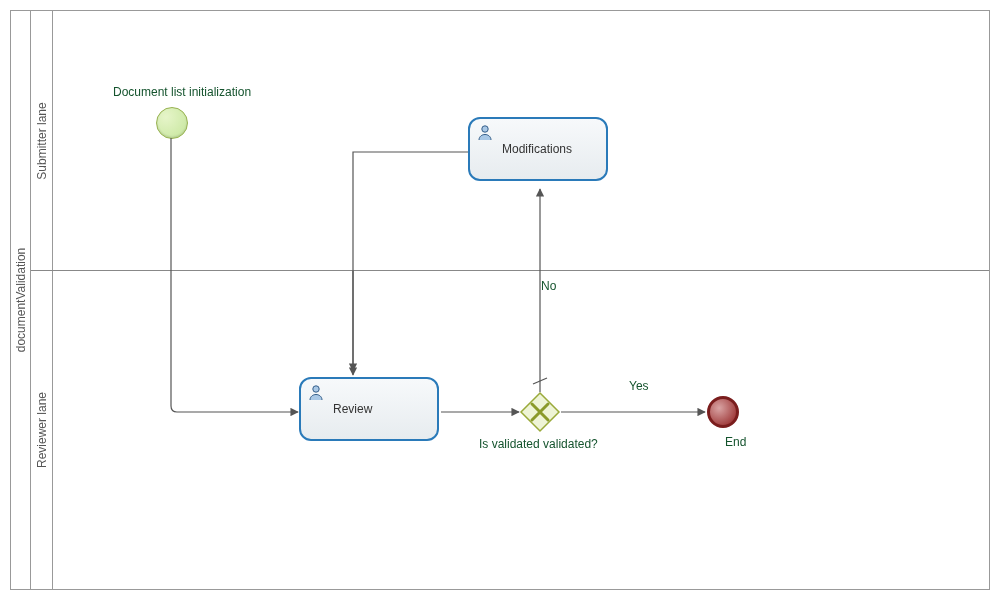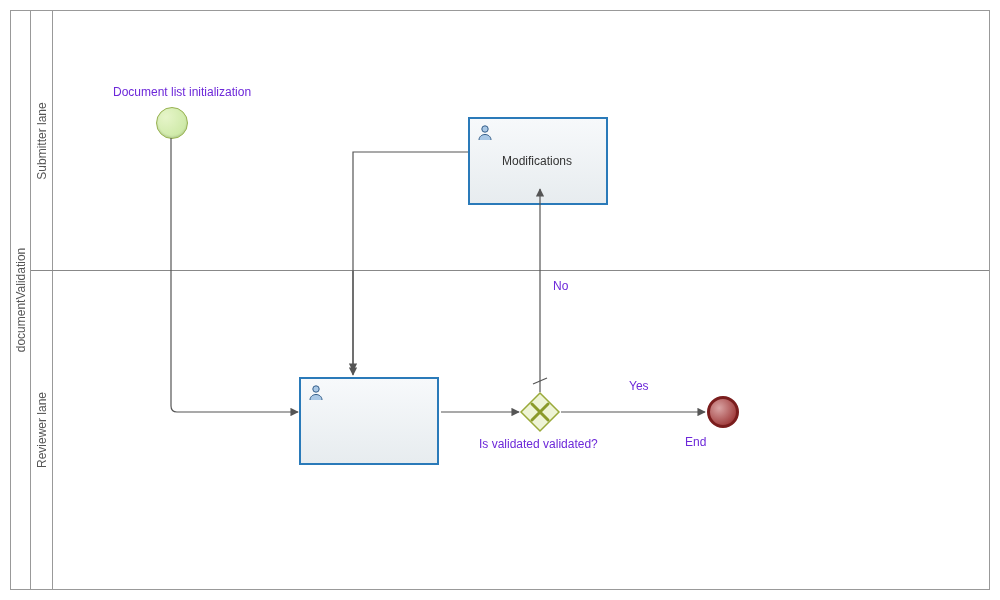--- a/index.html
+++ b/index.html
@@ -6,23 +6,23 @@
   .pool{position:absolute;left:10px;top:10px;width:980px;height:580px;border:1px solid #999;box-sizing:border-box}
   .pool-header{position:absolute;left:0;top:0;width:20px;height:100%;border-right:1px solid #999;box-sizing:border-box}
   .pool-label{position:absolute;left:50%;top:50%;transform:translate(-50%,-50%) rotate(-90deg);white-space:nowrap;color:#555}
   .lanes{position:absolute;left:20px;top:0;right:0;bottom:0}
   .lane{position:absolute;left:0;width:100%;box-sizing:border-box}
   .lane.top{top:0;height:260px;border-bottom:1px solid #888}
   .lane.bottom{top:260px;bottom:0}
   .lane-header{position:absolute;left:0;top:0;width:22px;height:100%;border-right:1px solid #999;box-sizing:border-box}
   .lane-label{position:absolute;left:50%;top:50%;transform:translate(-50%,-50%) rotate(-90deg);white-space:nowrap;color:#555}
   .lane-body{position:absolute;left:22px;top:0;right:0;bottom:0}
-  .node-label{position:absolute;color:#6d28d9;font-size:12px}
+  .node-label{position:absolute;color:#14532d;font-size:12px}
   .start-ev{position:absolute;width:30px;height:30px;border-radius:50%;background:radial-gradient(circle at 30% 30%,#e6f5c9,#c5e59b);border:1px solid #97b24f;box-shadow:inset 0 -1px 2px rgba(0,0,0,.15)}
-  .task{position:absolute;width:140px;height:88px;border:2px solid #2a7ab9;border-radius:0;background:linear-gradient(#f7f9fb,#e7ecef);box-sizing:border-box}
+  .task{position:absolute;width:140px;height:64px;border:2px solid #2a7ab9;border-radius:12px;background:linear-gradient(#f7f9fb,#e7ecef);box-sizing:border-box}
   .task .icon{position:absolute;left:6px;top:4px;width:18px;height:18px}
   .task .tlabel{position:absolute;left:32px;right:8px;top:0;bottom:0;display:flex;align-items:center;color:#333}
   .gateway{position:absolute;width:40px;height:40px}
   .end-ev{position:absolute;width:32px;height:32px;border-radius:50%;border:3px solid #7a1d1d;background:radial-gradient(circle at 35% 35%,#d9a4a4,#8f1d1d);box-sizing:border-box}
   svg{position:absolute;overflow:visible}
 </style>
 </head>
 <body>
 
 <div class="pool">
@@ -90,20 +90,21 @@
           <path d="M300 0 V104" fill="none" stroke="#555" stroke-width="1.2" marker-end="url(#ah3)"></path>
         </svg>
 
         <div class="task" style="left:246px;top:106px">
           <span class="icon">
             <svg width="18" height="18" viewBox="0 0 18 18">
               <circle cx="9" cy="6" r="3.2" fill="#a9c8e6" stroke="#365f8a" stroke-width="1"></circle>
               <path d="M3 17c0-3.5 3-5.5 6-5.5s6 2 6 5.5" fill="#a9c8e6" stroke="#365f8a" stroke-width="1"></path>
             </svg>
           </span>
+          <div class="tlabel">Review</div>
         </div>
 
         <svg style="left:0;top:0" width="700" height="260">
           <defs>
             <marker id="ah4" viewBox="0 0 10 10" refX="9" refY="5" markerWidth="7" markerHeight="7" orient="auto-start-reverse">
               <path d="M0 0 L10 5 L0 10 z" fill="#555"></path>
             </marker>
           </defs>
           <path d="M388 141 H466" fill="none" stroke="#555" stroke-width="1.2" marker-end="url(#ah4)"></path>
         </svg>
@@ -120,32 +121,32 @@
           <defs>
             <marker id="ah5" viewBox="0 0 10 10" refX="9" refY="5" markerWidth="7" markerHeight="7" orient="auto-start-reverse">
               <path d="M0 0 L10 5 L0 10 z" fill="#555"></path>
             </marker>
           </defs>
 
           <path d="M487 381 V178" fill="none" stroke="#555" stroke-width="1.2" marker-end="url(#ah5)"></path>
 
           <path d="M480 373 L494 367" stroke="#555" stroke-width="1.2"></path>
         </svg>
-        <span class="node-label" style="left:500px;top:8px">No</span>
+        <span class="node-label" style="left:488px;top:8px">No</span>
 
         <svg style="left:0;top:0" width="800" height="260">
           <defs>
             <marker id="ah6" viewBox="0 0 10 10" refX="9" refY="5" markerWidth="7" markerHeight="7" orient="auto-start-reverse">
               <path d="M0 0 L10 5 L0 10 z" fill="#555"></path>
             </marker>
           </defs>
           <path d="M508 141 H652" fill="none" stroke="#555" stroke-width="1.2" marker-end="url(#ah6)"></path>
         </svg>
         <span class="node-label" style="left:576px;top:108px">Yes</span>
 
         <div class="end-ev" style="left:654px;top:125px"></div>
-        <span class="node-label" style="left:632px;top:164px">End</span>
+        <span class="node-label" style="left:672px;top:164px">End</span>
 
       </div>
     </div>
 
   </div>
 </div>
 
 </body></html>

